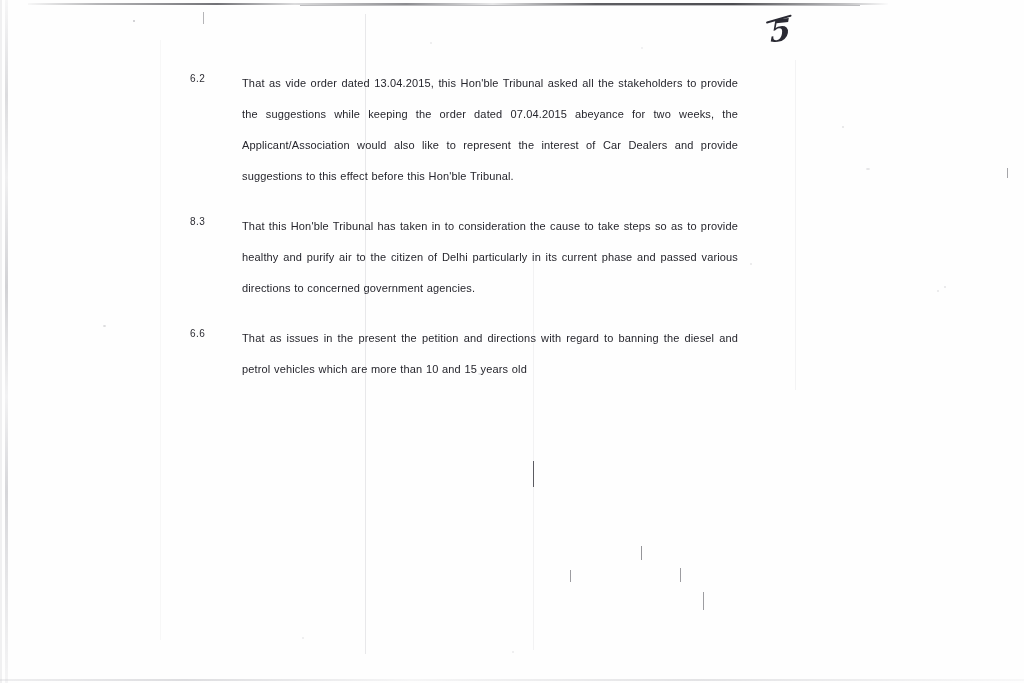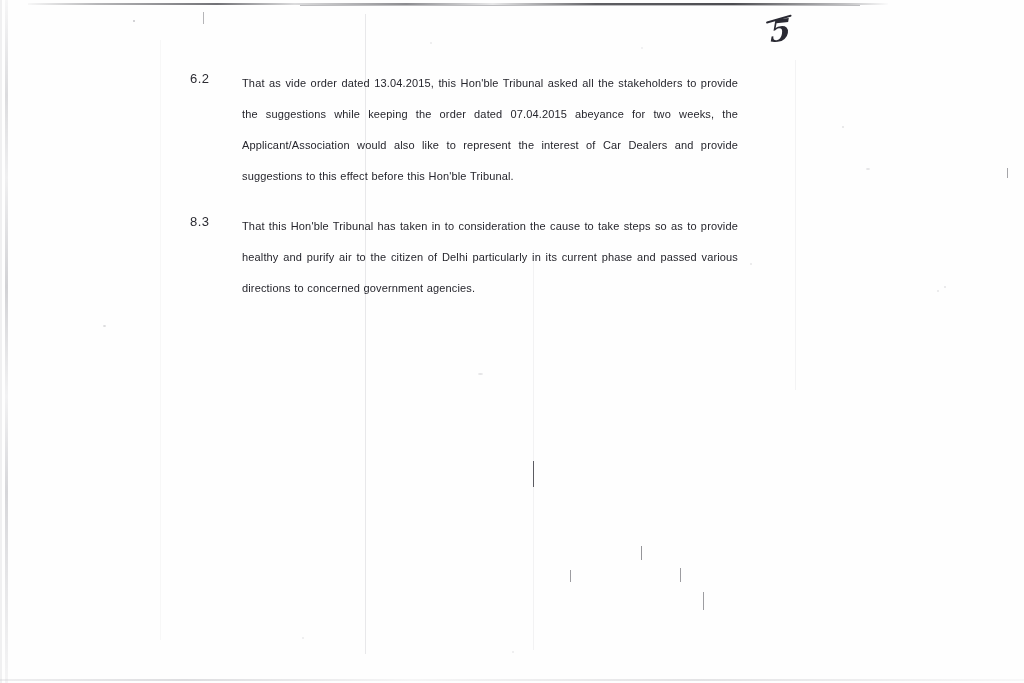--- a/index.html
+++ b/index.html
@@ -134,21 +134,21 @@
 
   .para {
     display: flex;
     align-items: flex-start;
     margin-bottom: 19px;
   }
   .para.tight { margin-bottom: 14px; }
 
   .para-num {
     flex: 0 0 52px;
-    font-size: 13px;
+    font-size: 10px;
     line-height: 22.4px;
     color: #2c2c33;
     letter-spacing: 0.4px;
     white-space: nowrap;
   }
 
   .para-text {
     flex: 1 1 auto;
     font-size: 11px;
     line-height: 31px;
@@ -218,15 +218,19 @@
       <div class="para-text no-justify-last">That as vide order dated 13.04.2015, this Hon'ble Tribunal asked all the stakeholders to provide the suggestions while keeping the order dated 07.04.2015 abeyance for two weeks, the Applicant/Association would also like to represent the interest of Car Dealers and provide suggestions to this effect before this Hon'ble Tribunal.</div>
     </div>
 
     <div class="para">
       <div class="para-num">8.3</div>
       <div class="para-text no-justify-last">That this Hon'ble Tribunal has taken in to consideration the cause to take steps so as to provide healthy and purify air to the citizen of Delhi particularly in its current phase and passed various directions to concerned government agencies.</div>
     </div>
 
 
 
+    <div class="para tight">
+      <div class="para-num">6.6</div>
+      <div class="para-text">That as issues in the present the petition and directions with regard to banning the diesel and petrol vehicles which are more than 10 and 15 years old</div>
+    </div>
 
   </div>
 </div>
 
 </body></html>

